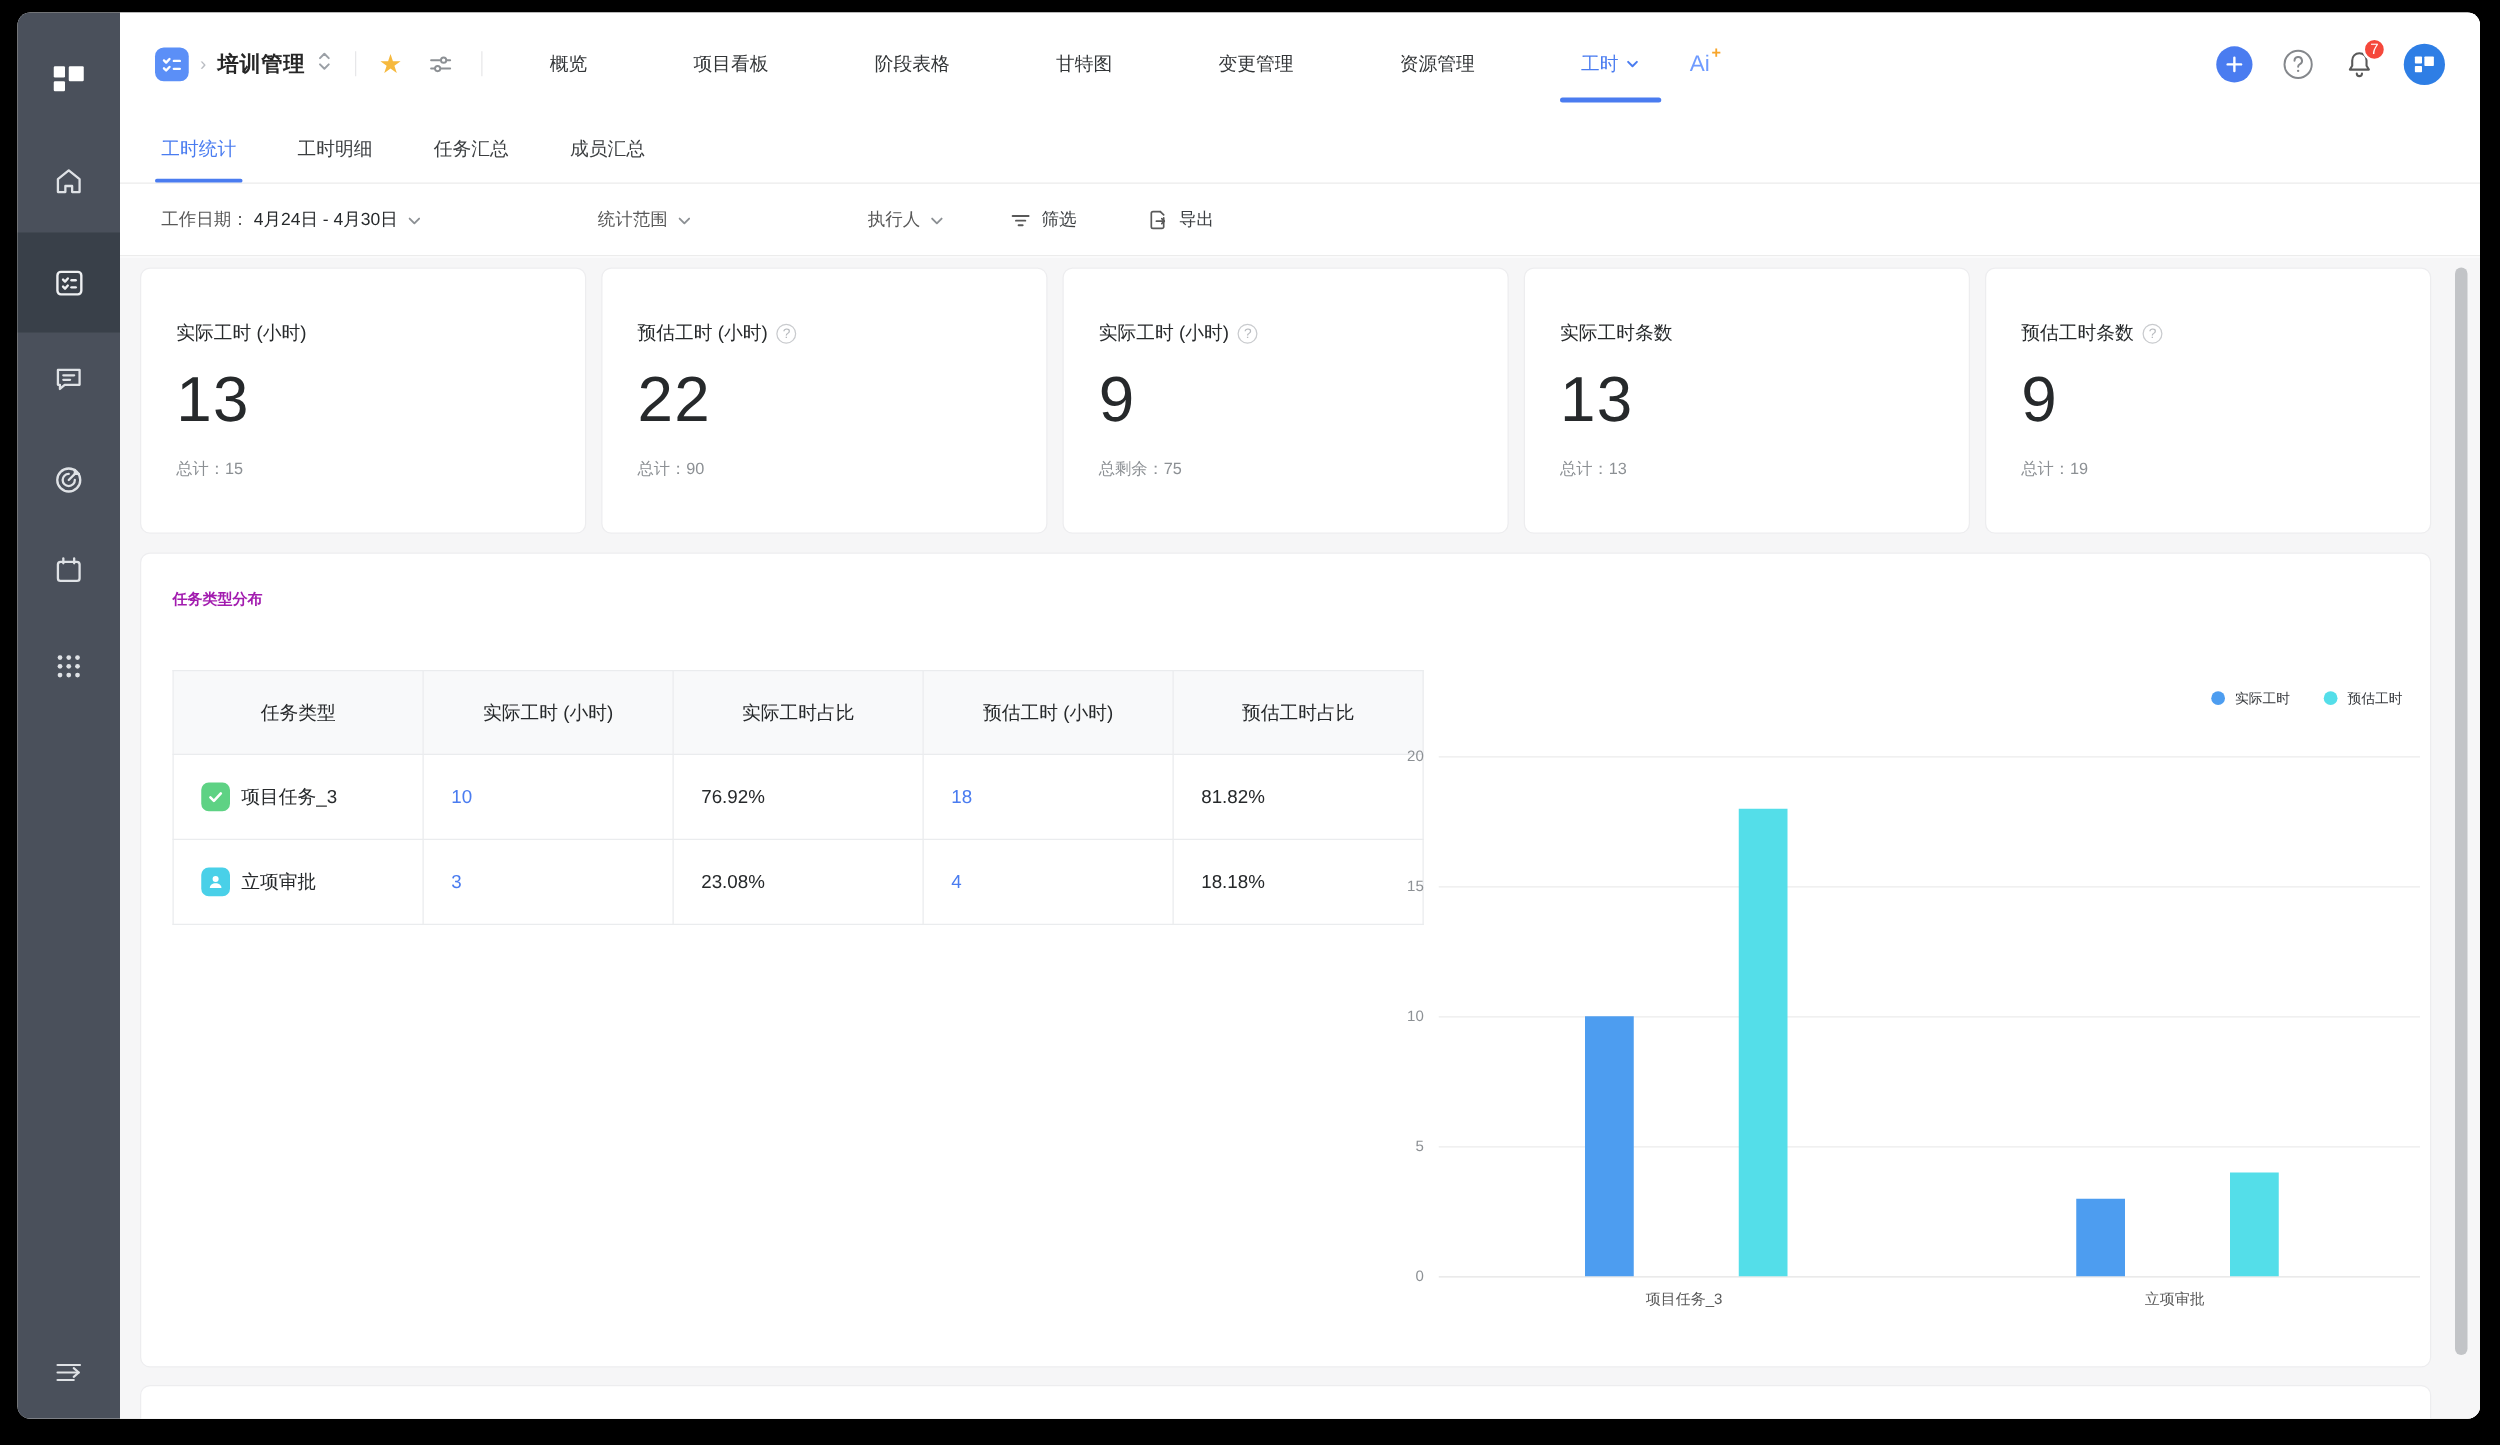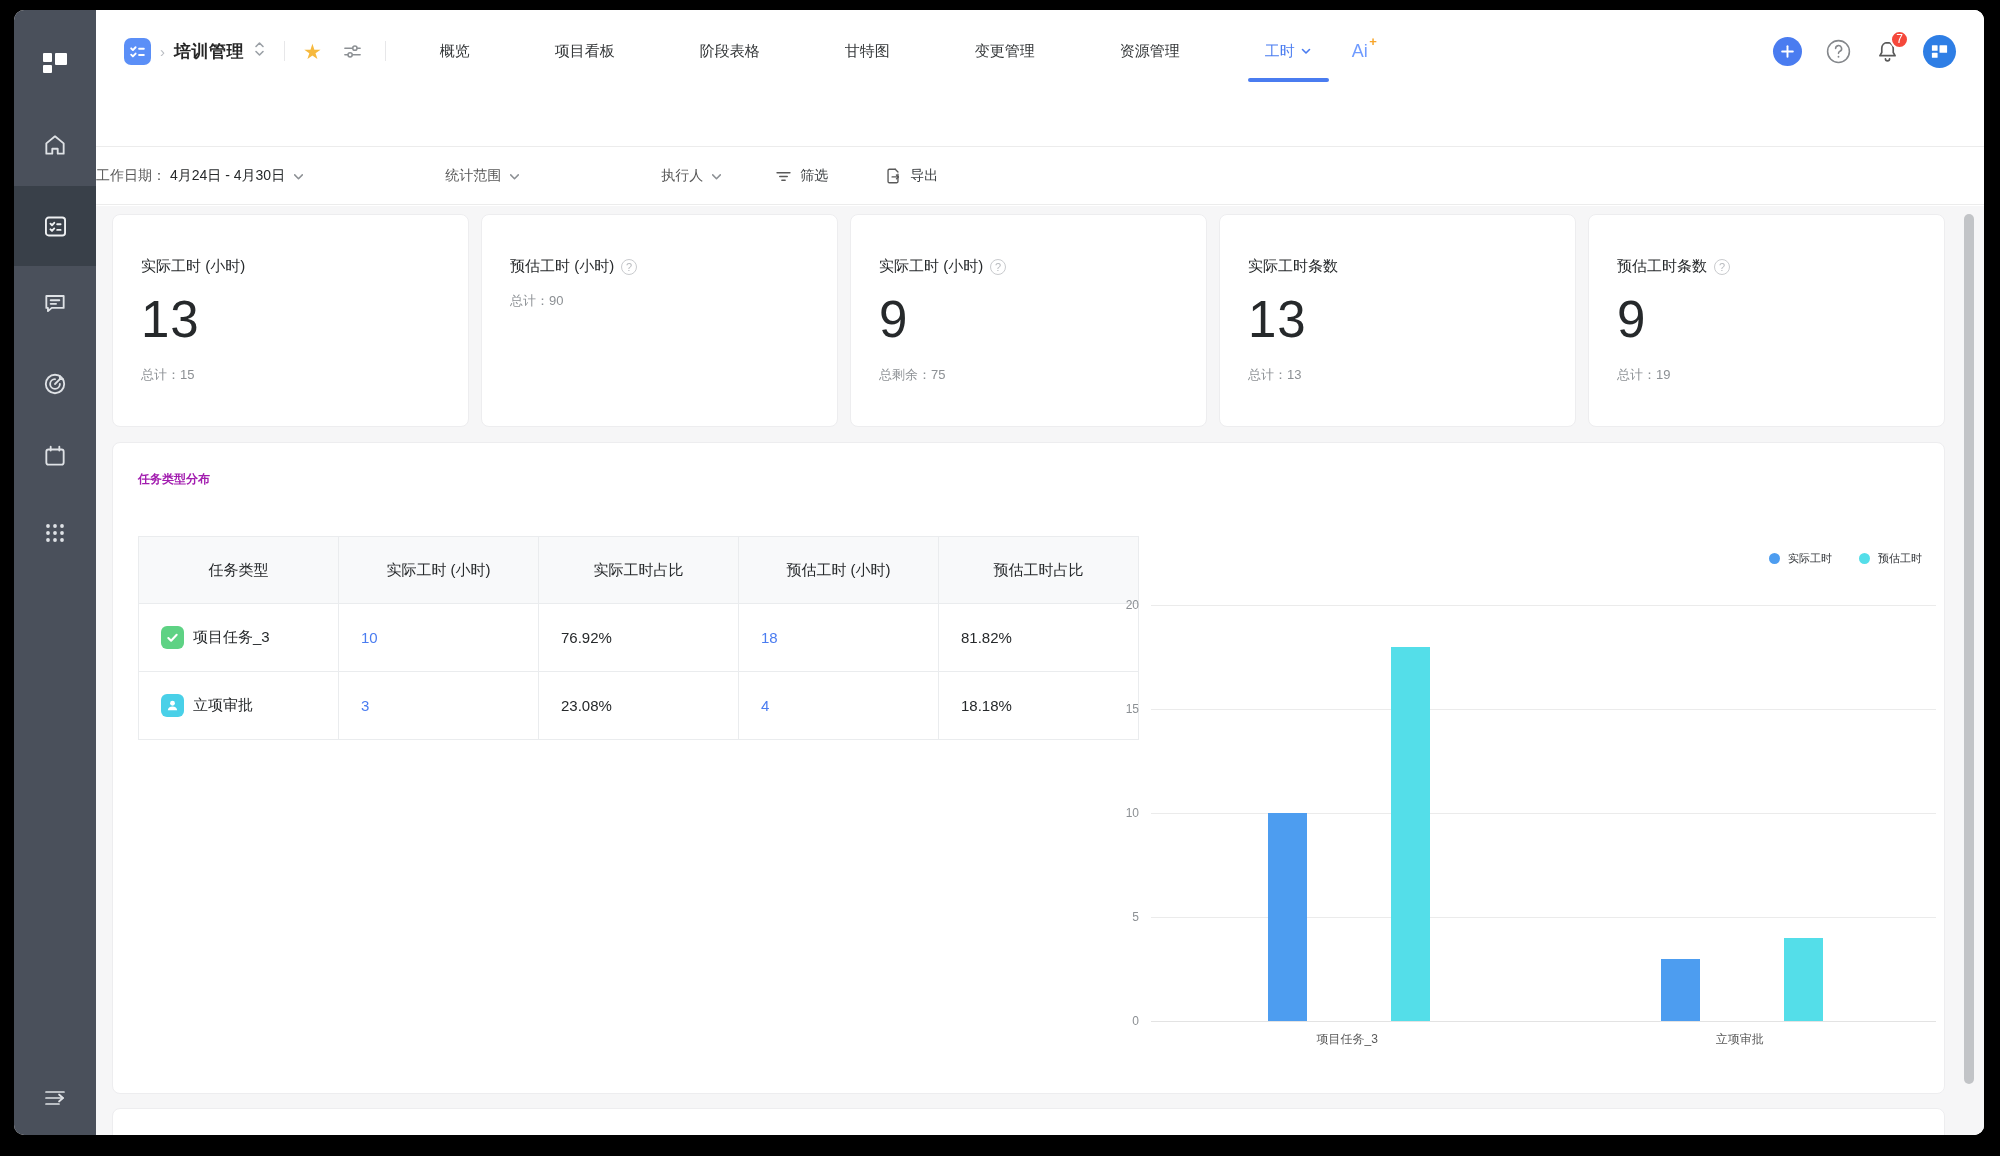--- a/index.html
+++ b/index.html
@@ -37,21 +37,21 @@
   .bell-wrap { position:relative; cursor:pointer; display:flex; }
   .badge { position:absolute; right:-9px; top:-9px; min-width:19px; height:19px; border-radius:10px; background:#f5483b; color:#fff; font-size:12px; display:flex; align-items:center; justify-content:center; border:2px solid #fff; padding:0 3px; }
   .avatar { width:33px; height:33px; border-radius:50%; background:#2e7ee5; display:flex; align-items:center; justify-content:center; cursor:pointer; }
 
   .tabsrow { position:absolute; left:0; top:82px; width:100%; height:55px; display:flex; align-items:center; gap:49px; padding:0 0 0 33px; }
   .tab { font-size:15px; color:#3b3e40; cursor:pointer; position:relative; white-space:nowrap; }
   .tab.active { color:#4a7cf0; }
   .tab.active::after { content:""; position:absolute; left:-5px; right:-5px; bottom:-17px; height:3px; border-radius:2px; background:#4a7cf0; }
 
   
-  .filterbar { position:absolute; left:0; top:138px; width:100%; height:57px; background:#fff; border-bottom:1px solid #ececec; display:flex; align-items:center; }
+  .filterbar { position:absolute; left:0; top:138px; width:100%; height:57px; background:#fff; border-bottom:1px solid #ececec; display:flex; align-items:center; padding-left:33px; }
   .f-label { font-size:14px; color:#595959; }
   .f-value { font-size:14px; color:#26292b; margin-left:4px; }
   .f-group { display:flex; align-items:center; cursor:pointer; }
   .chev { margin-left:7px; display:flex; } .f-gap2 { width:140px; } .f-gap3 { width:52px; } .f-gap4 { width:56px; }
   .f-act { display:flex; align-items:center; gap:8px; font-size:14px; color:#3d4043; cursor:pointer; }
 
   
   .content { position:absolute; left:0; top:196px; width:100%; height:929px; background:#f6f6f7; overflow:hidden; }
   .stats { position:absolute; left:16px; top:8px; width:1833px; display:flex; gap:12px; }
   .stat-card { flex:1; height:213px; background:#fff; border:1px solid #ededef; border-radius:8px; padding:42px 28px 0 28px; }
@@ -256,20 +256,26 @@
                 <g fill="#ffffff">
                   <rect x="3" y="5" width="9" height="9" rx="1"></rect>
                   <rect x="15" y="5" width="12" height="12" rx="1"></rect>
                   <rect x="3" y="17" width="9" height="8" rx="1"></rect>
                 </g>
               </svg>
           </span>
         </div>
       </div>
 
+      <div class="tabsrow">
+        <span class="tab active">工时统计</span>
+        <span class="tab">工时明细</span>
+        <span class="tab">任务汇总</span>
+        <span class="tab">成员汇总</span>
+      </div>
     </div>
 
     <div class="filterbar">
       <div class="f-group">
         <span class="f-label">工作日期：</span>
         <span class="f-value">4月24日 - 4月30日</span>
         <span class="chev">
             <svg width="13" height="13" viewBox="0 0 12 12" fill="none" stroke="#8c9094" stroke-width="1.4" stroke-linecap="round" stroke-linejoin="round">
               <path d="M2.5 4.5 6 8l3.5-3.5"></path>
             </svg>
@@ -322,20 +328,21 @@
               <span>实际工时 (小时)</span>
             </div>
             <div class="stat-value">13</div>
             <div class="stat-note">总计：15</div>
           </div>
           <div class="stat-card">
             <div class="stat-title">
               <span>预估工时 (小时)</span>
               <span class="help-dot">?</span>
             </div>
+            <div class="stat-value">22</div>
             <div class="stat-note">总计：90</div>
           </div>
           <div class="stat-card">
             <div class="stat-title">
               <span>实际工时 (小时)</span>
               <span class="help-dot">?</span>
             </div>
             <div class="stat-value">9</div>
             <div class="stat-note">总剩余：75</div>
           </div>

